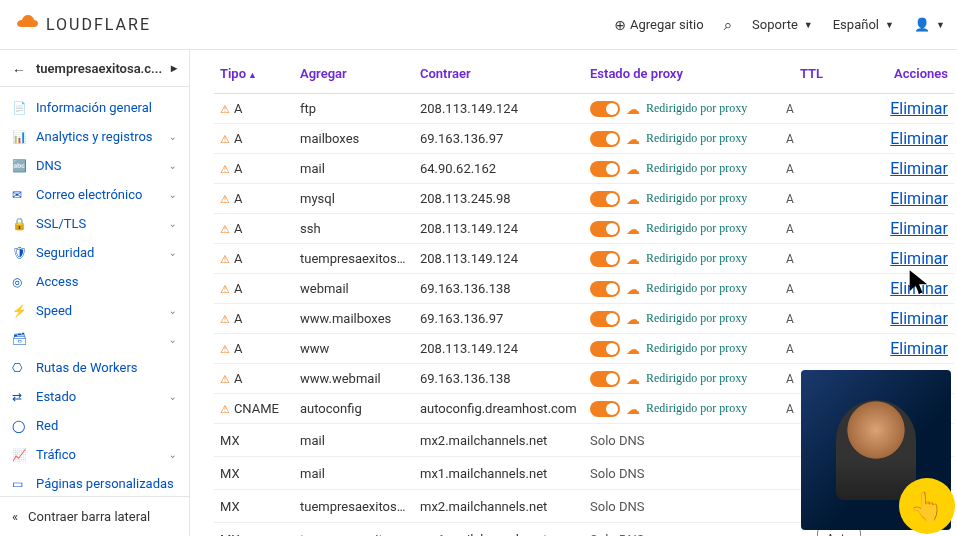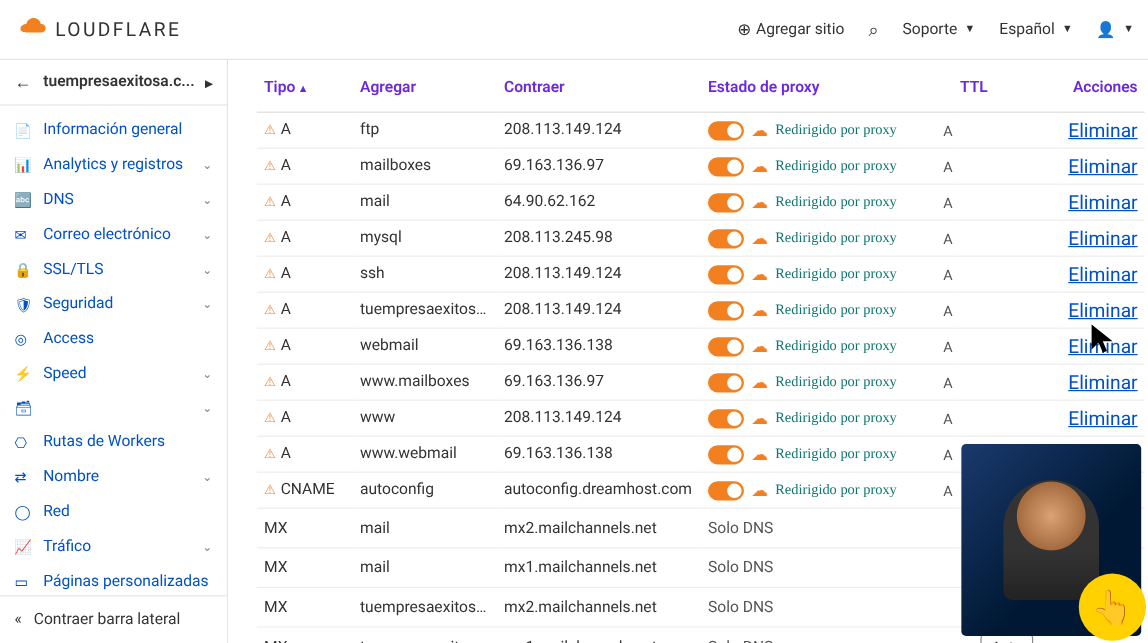--- a/index.html
+++ b/index.html
@@ -157,21 +157,21 @@
         <div class="nav-item">
           <span class="nav-ico">🗃</span>
           <span class="nav-chev">⌄</span>
         </div>
         <div class="nav-item">
           <span class="nav-ico">⎔</span>
           <span>Rutas de Workers</span>
         </div>
         <div class="nav-item">
           <span class="nav-ico">⇄</span>
-          <span>Nombre</span>
+          <span>Estado</span>
           <span class="nav-chev">⌄</span>
         </div>
         <div class="nav-item">
           <span class="nav-ico">◯</span>
           <span>Red</span>
         </div>
         <div class="nav-item">
           <span class="nav-ico">📈</span>
           <span>Tráfico</span>
           <span class="nav-chev">⌄</span>

